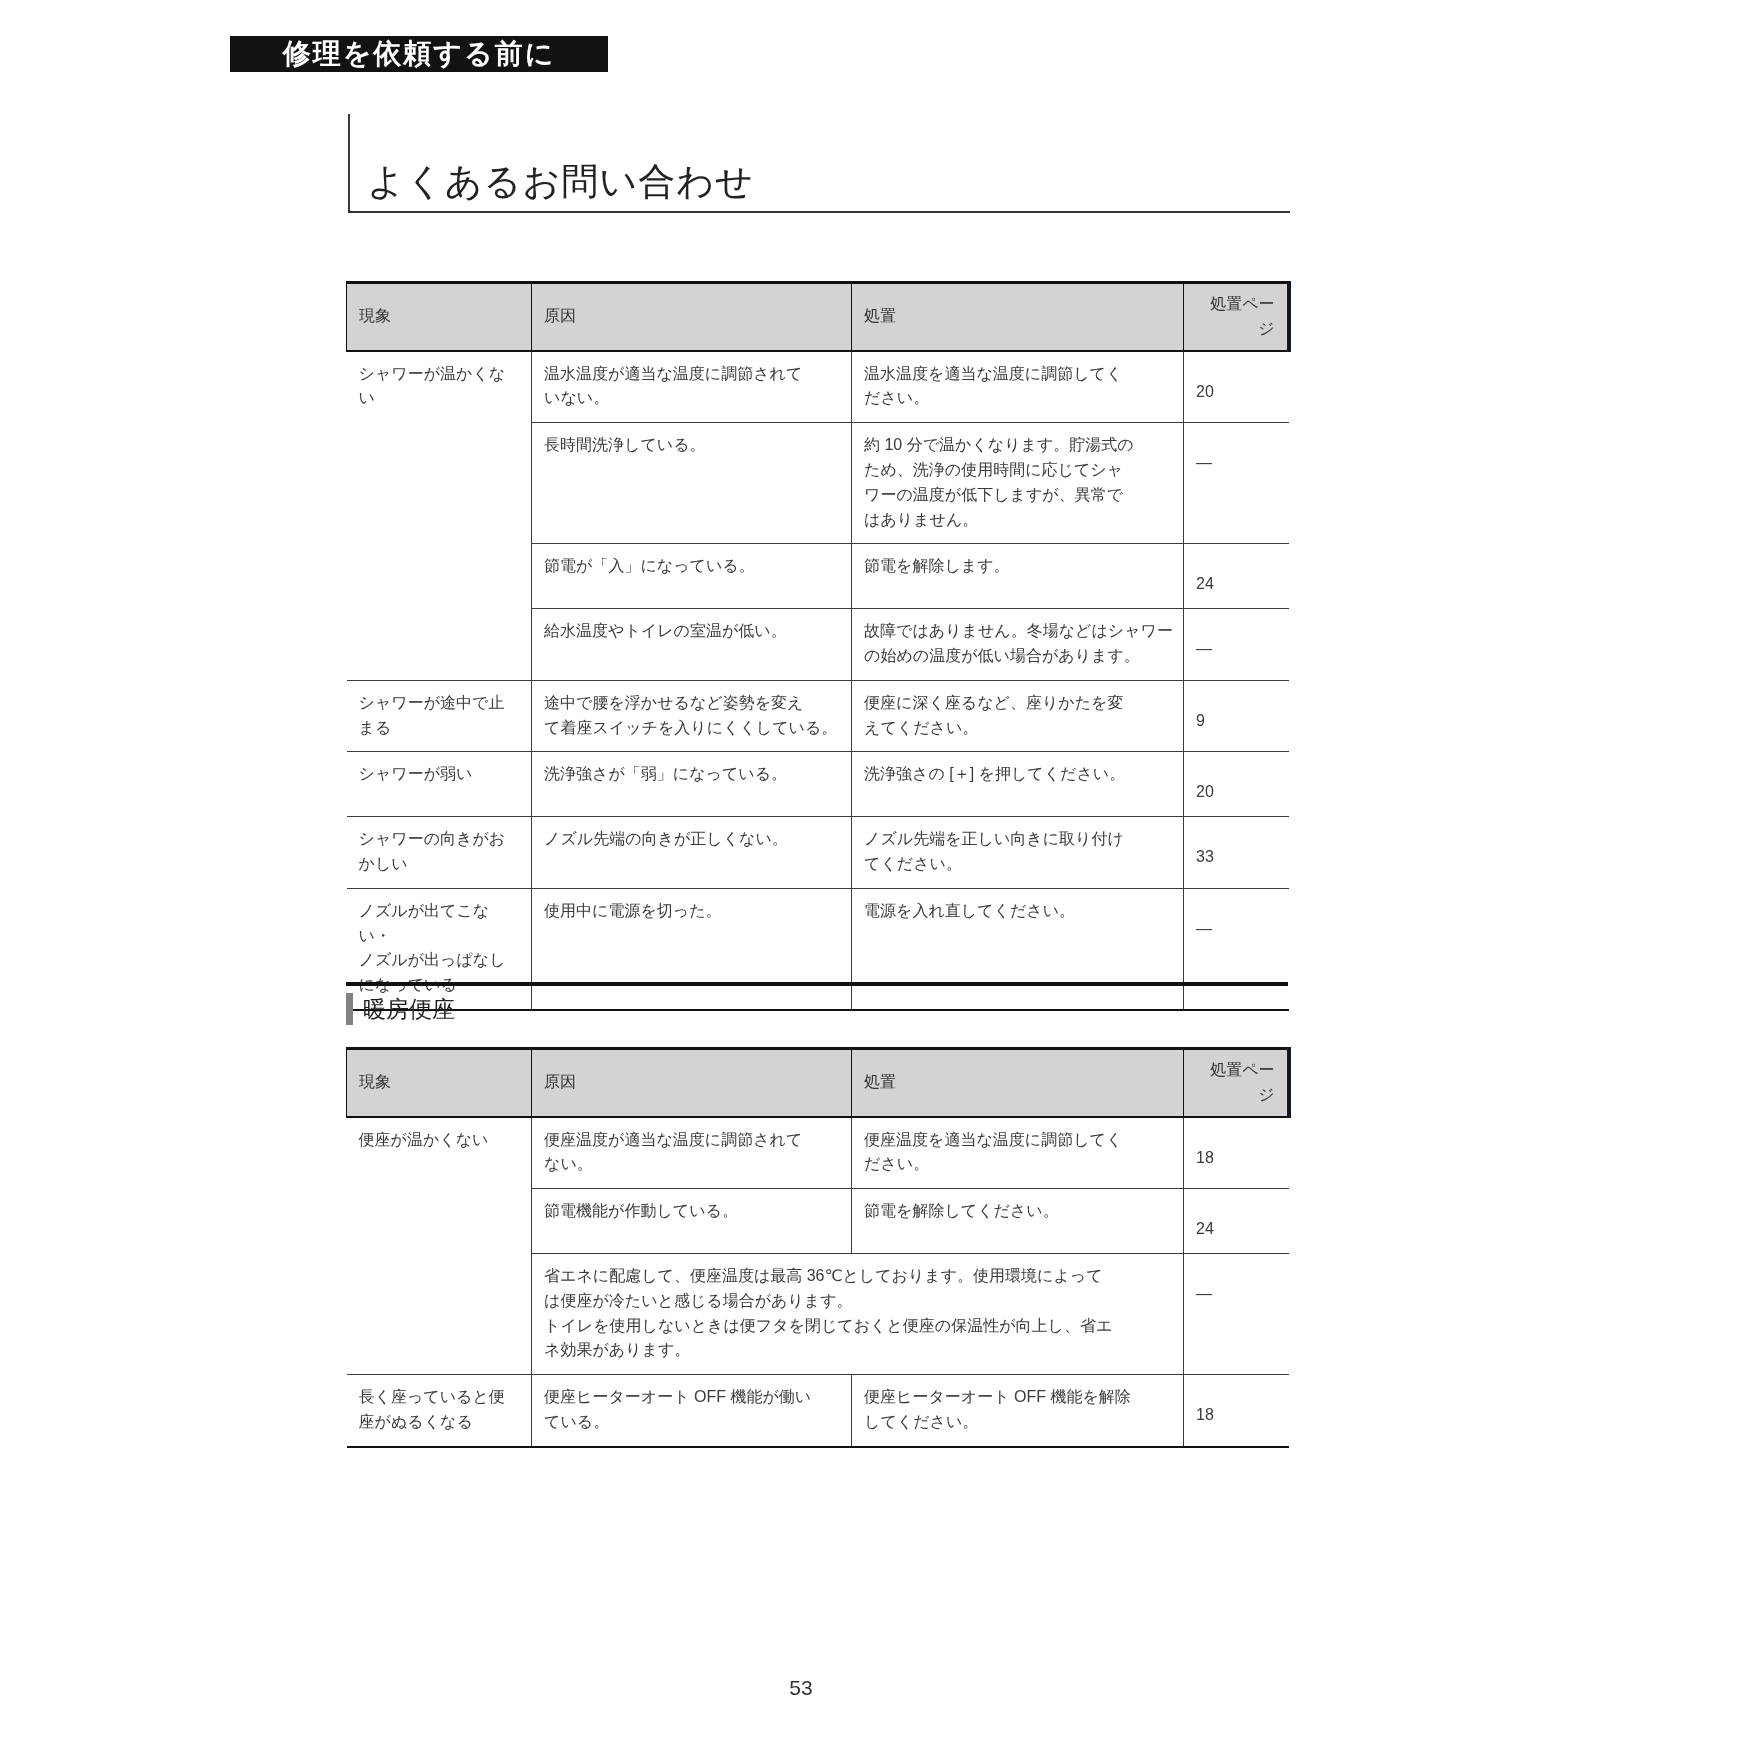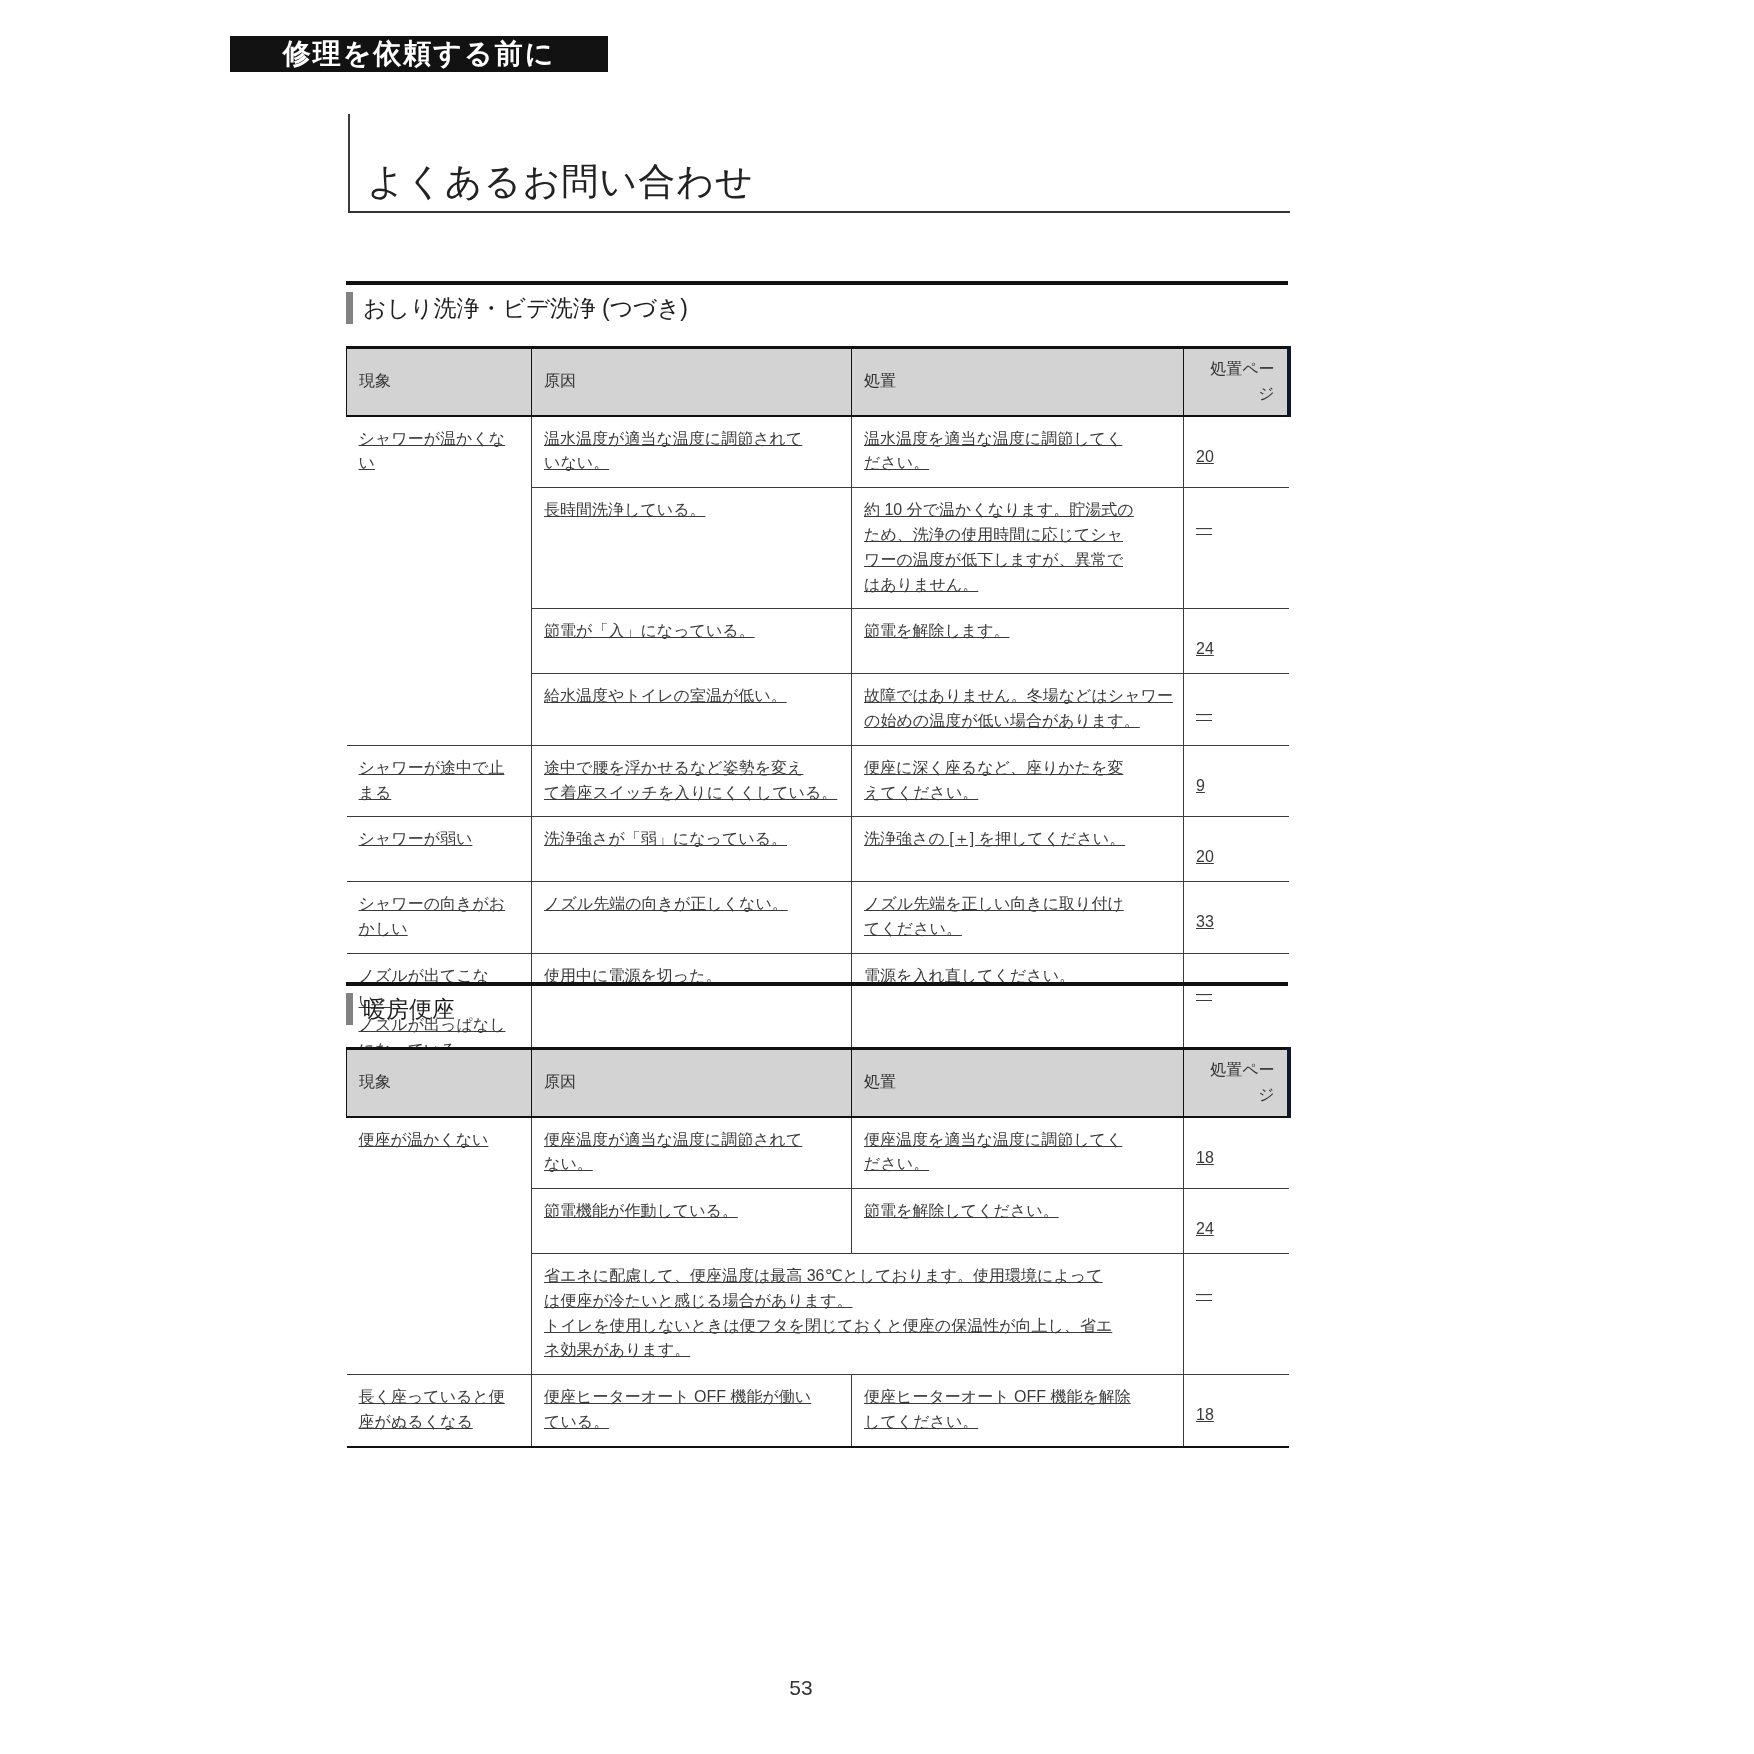--- a/index.html
+++ b/index.html
@@ -35,21 +35,21 @@
   col.w0 { width:185px; } col.w1 { width:320px; } col.w2 { width:332px; } col.w3 { width:105px; }
   th {
     background:#d3d3d3; text-align:left; font-weight:400; color:#333;
     padding:8px 12px; border-top:3px solid #111; border-bottom:2px solid #111; font-size:16px;
   }
   th.c0 { border-left:1px solid #111; }
   th.c1, th.c2, th.c3 { border-left:1px solid #111; }
   th.c3 { border-right:4px solid #0f172a;text-align:right; }
   td {
     vertical-align:top; padding:10px 10px 11px 12px;
-    border-bottom:1px solid #3c3c3c; white-space:pre-line;text-decoration:underline;
+    border-bottom:1px solid #3c3c3c; white-space:pre-line;
   }
   td.c1, td.c2, td.c3 { border-left:1px solid #3c3c3c; }
   td.c3 { text-align:left; padding-top:28px; }
   tbody tr:last-child td { border-bottom:2px solid #111; }
   
   .page-footer { position:absolute; left:330px; top:1676px; width:942px; text-align:center; font-size:21px; color:#333; }
 </style>
 </head>
 <body>
 
@@ -58,24 +58,20 @@
   <div class="badge">
     <span>修理を依頼する前に</span>
   </div>
 
   <div class="title-block">
     <h1>よくあるお問い合わせ</h1>
   </div>
   <div class="title-rule"></div>
 
   <section class="faq-section section-1">
-    <div class="section-heading">
-      <span class="heading-bar"></span>
-      <h2>おしり洗浄・ビデ洗浄 (つづき)</h2>
-    </div>
     <table>
       <colgroup>
           <col class="w0">
           <col class="w1">
           <col class="w2">
           <col class="w3">
         </colgroup>
     <thead>
           <tr>
             <th class="c0">現象</th>

